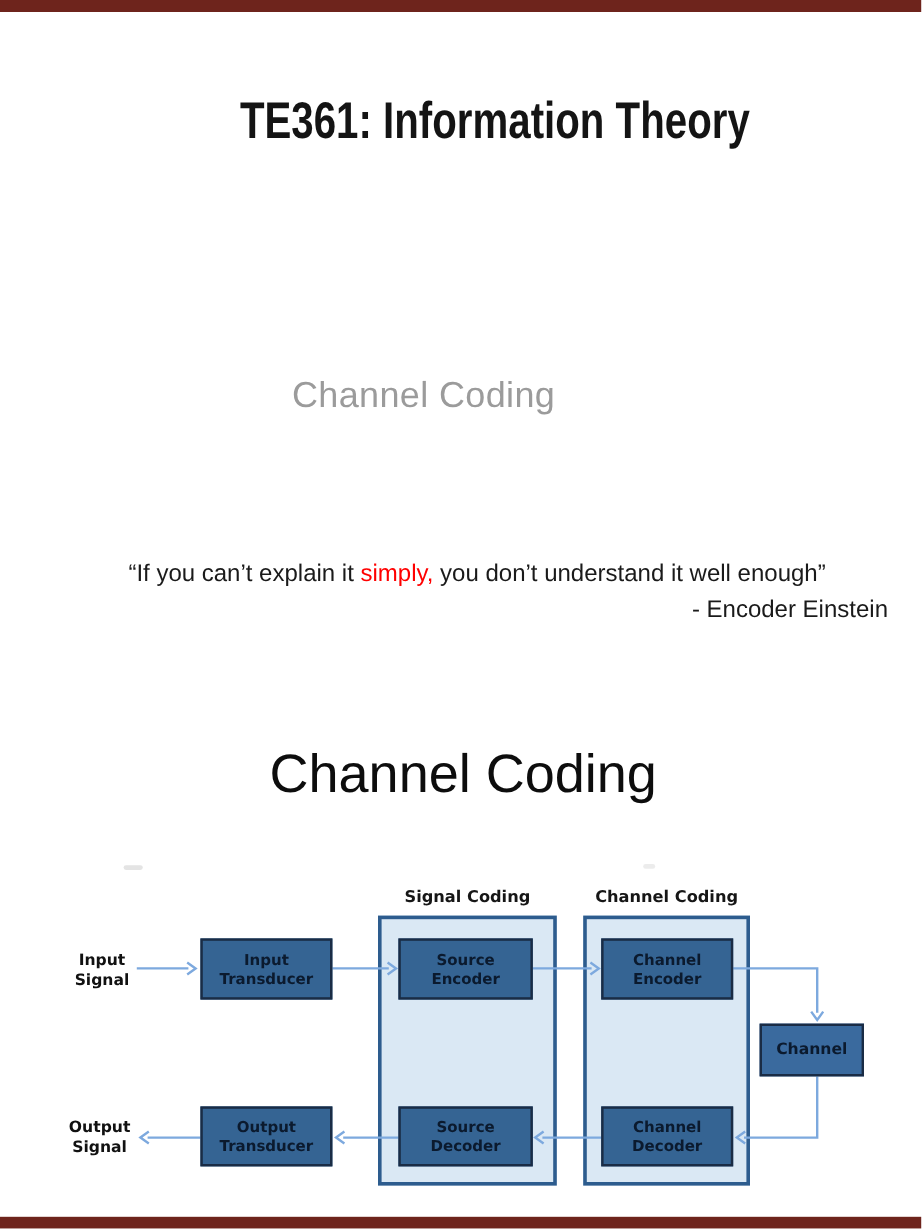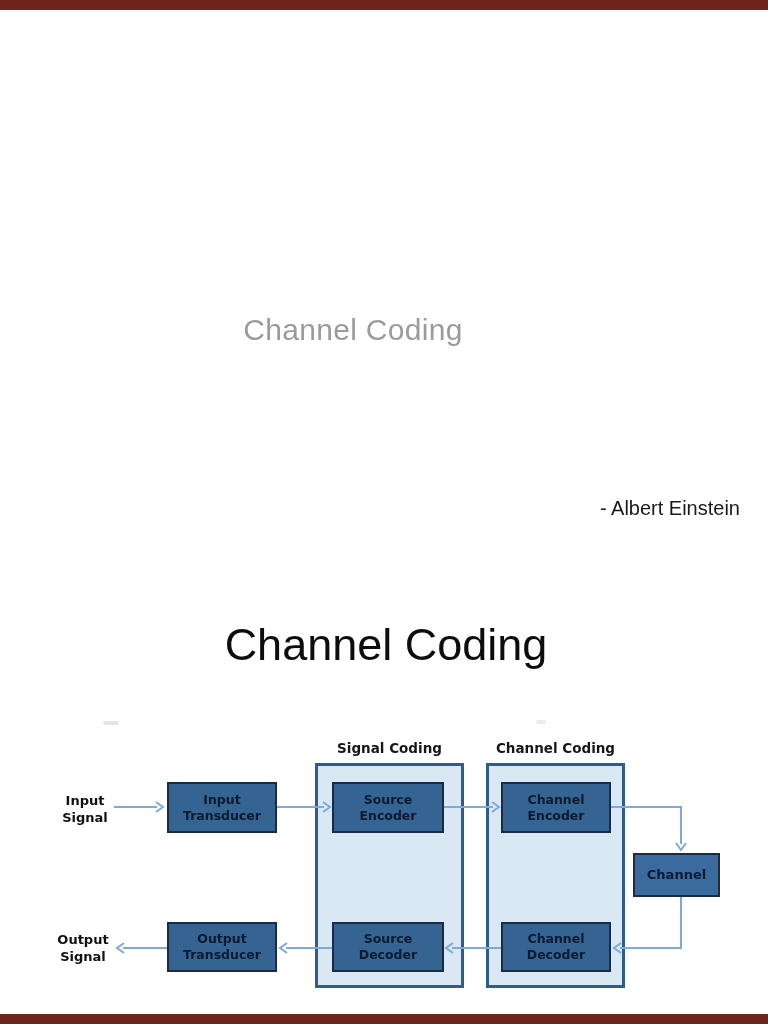--- a/index.html
+++ b/index.html
@@ -55,22 +55,26 @@
   #smudge-2{left:536px;top:720px;width:10px;height:4px;opacity:.7;}
 </style>
 </head>
 <body>
 
 <div id="page">
 
   <div id="bar-top" class="edge-bar"></div>
   <div id="bar-bottom" class="edge-bar"></div>
 
+  <div id="s1-title">
+    <span class="squeeze">TE361: Information Theory</span>
+  </div>
   <div id="s1-subtitle">Channel Coding</div>
-  <div id="quote-attr">- Albert Einstein</div>
+  <div id="quote-line"><span>“If you can’t explain it </span><span class="hl-red">simply,</span><span> you don’t understand it well enough”</span></div>
+  <div id="quote-attr">- Encoder Einstein</div>
 
   <div id="s2-title">Channel Coding</div>
 
   <div class="smudge" id="smudge-1"></div>
   <div class="smudge" id="smudge-2"></div>
 
   <div id="cont-source" class="container-box dgm"></div>
   <div id="cont-channel" class="container-box dgm"></div>
 
   <svg id="flow-arrows" viewBox="0 700 768 324" xmlns="http://www.w3.org/2000/svg">

